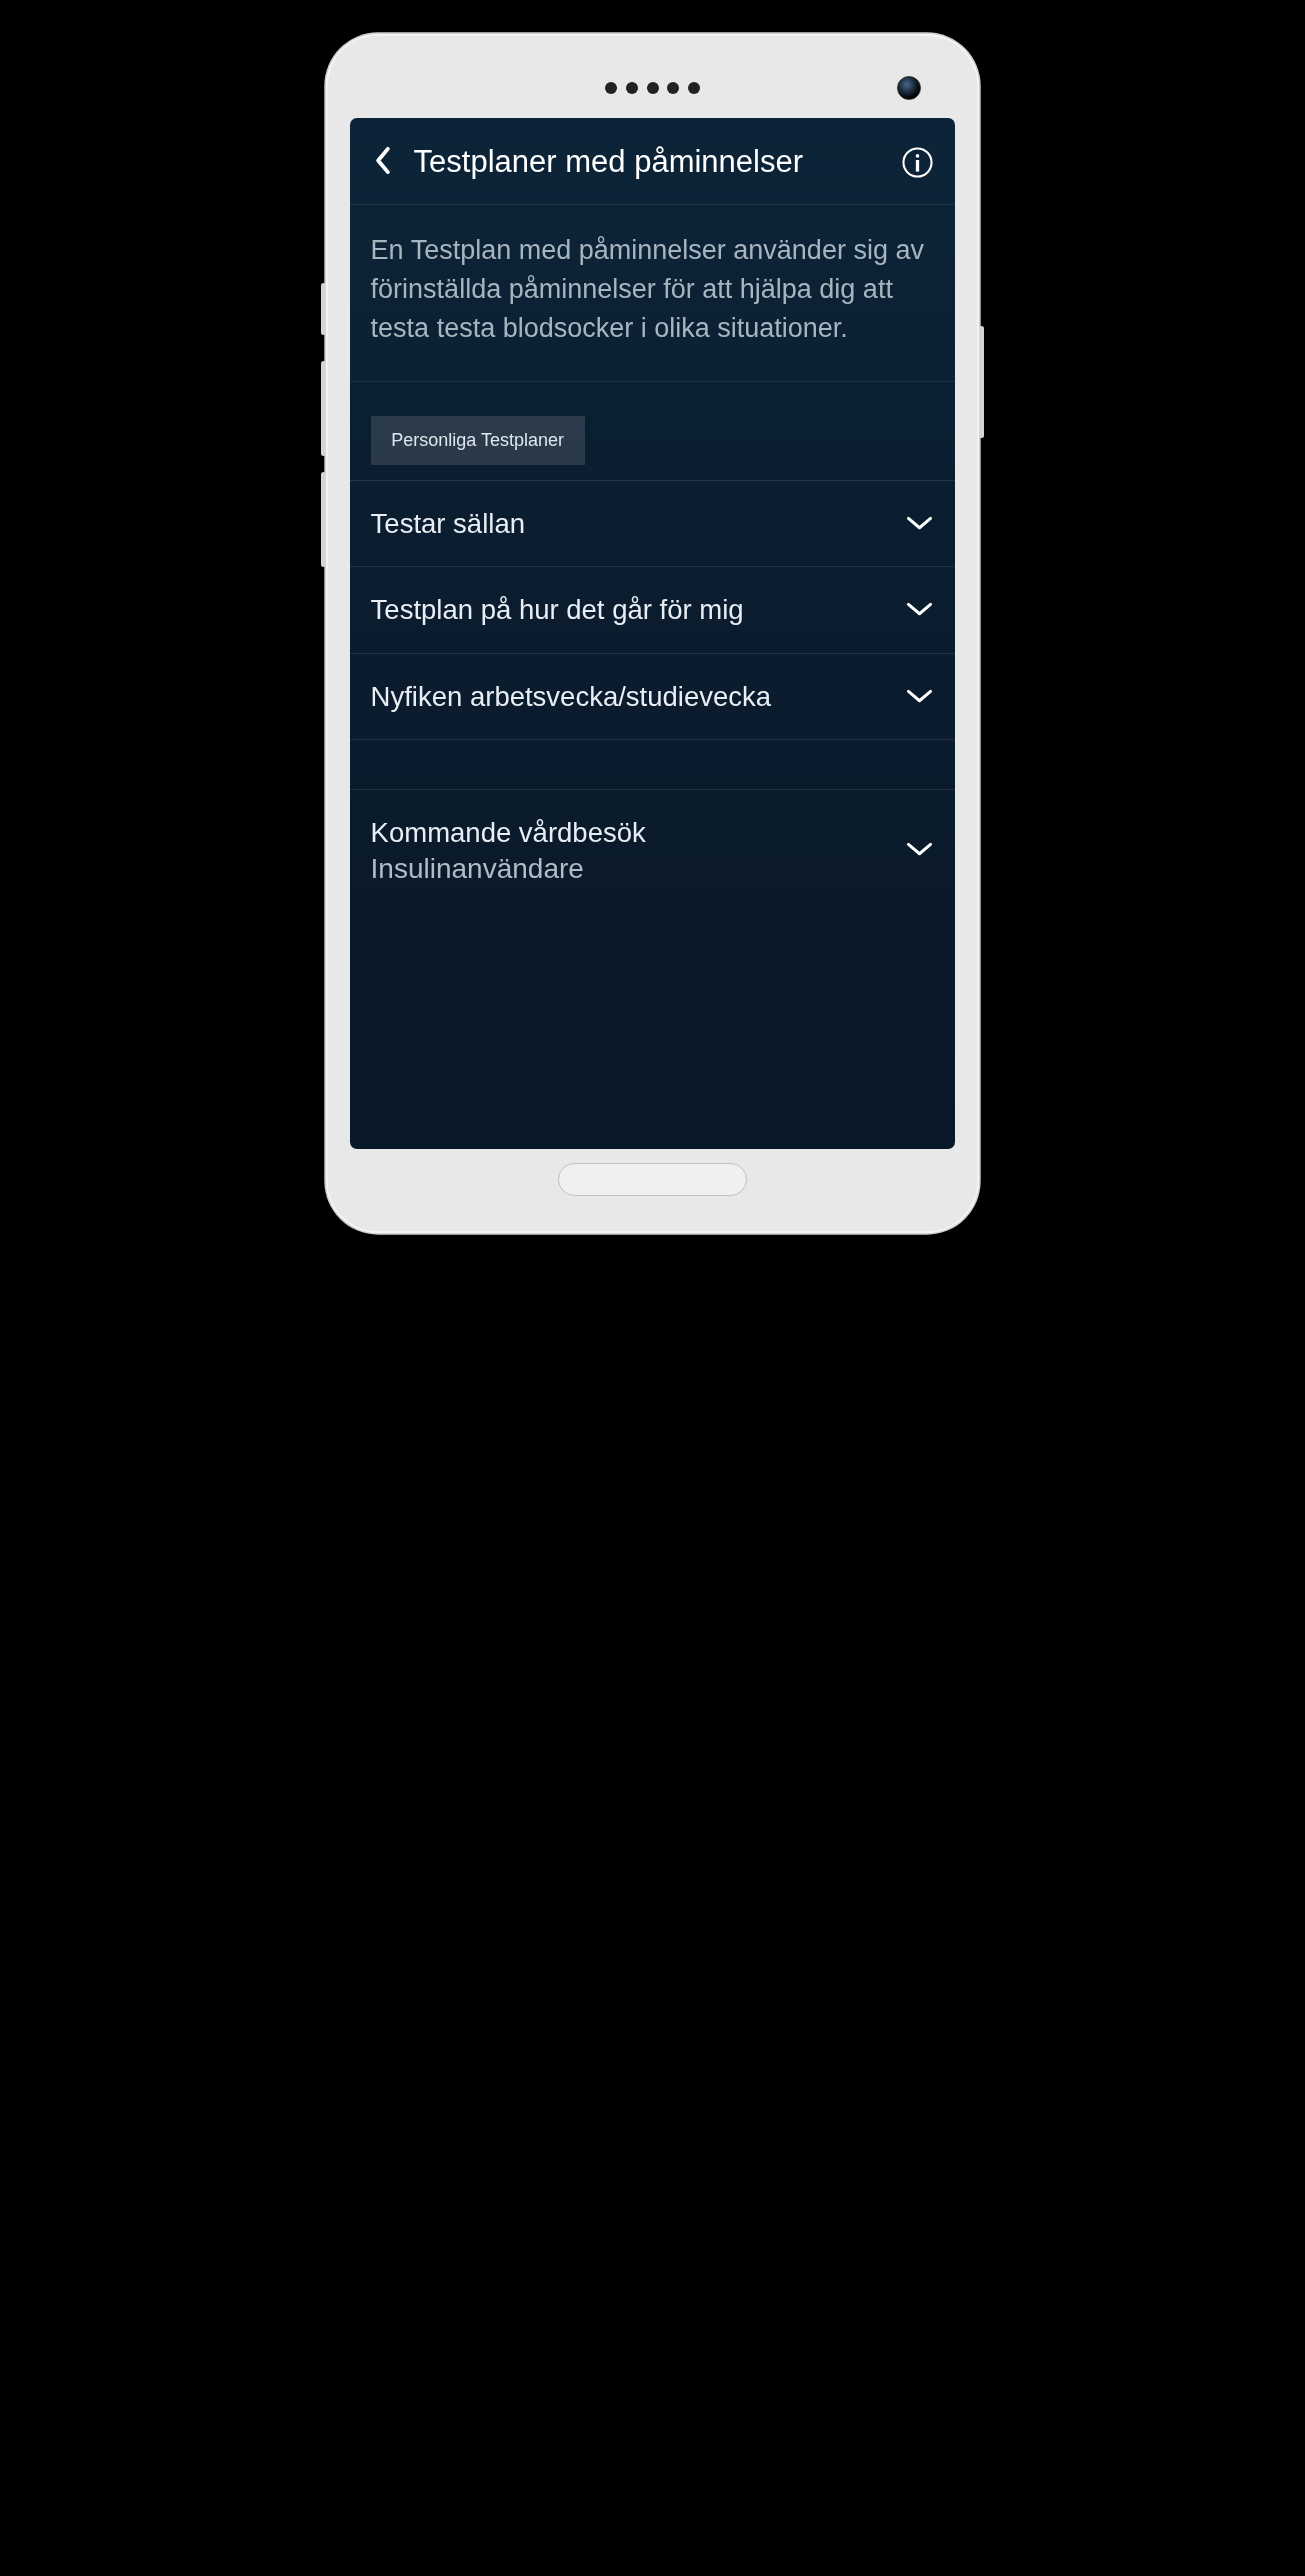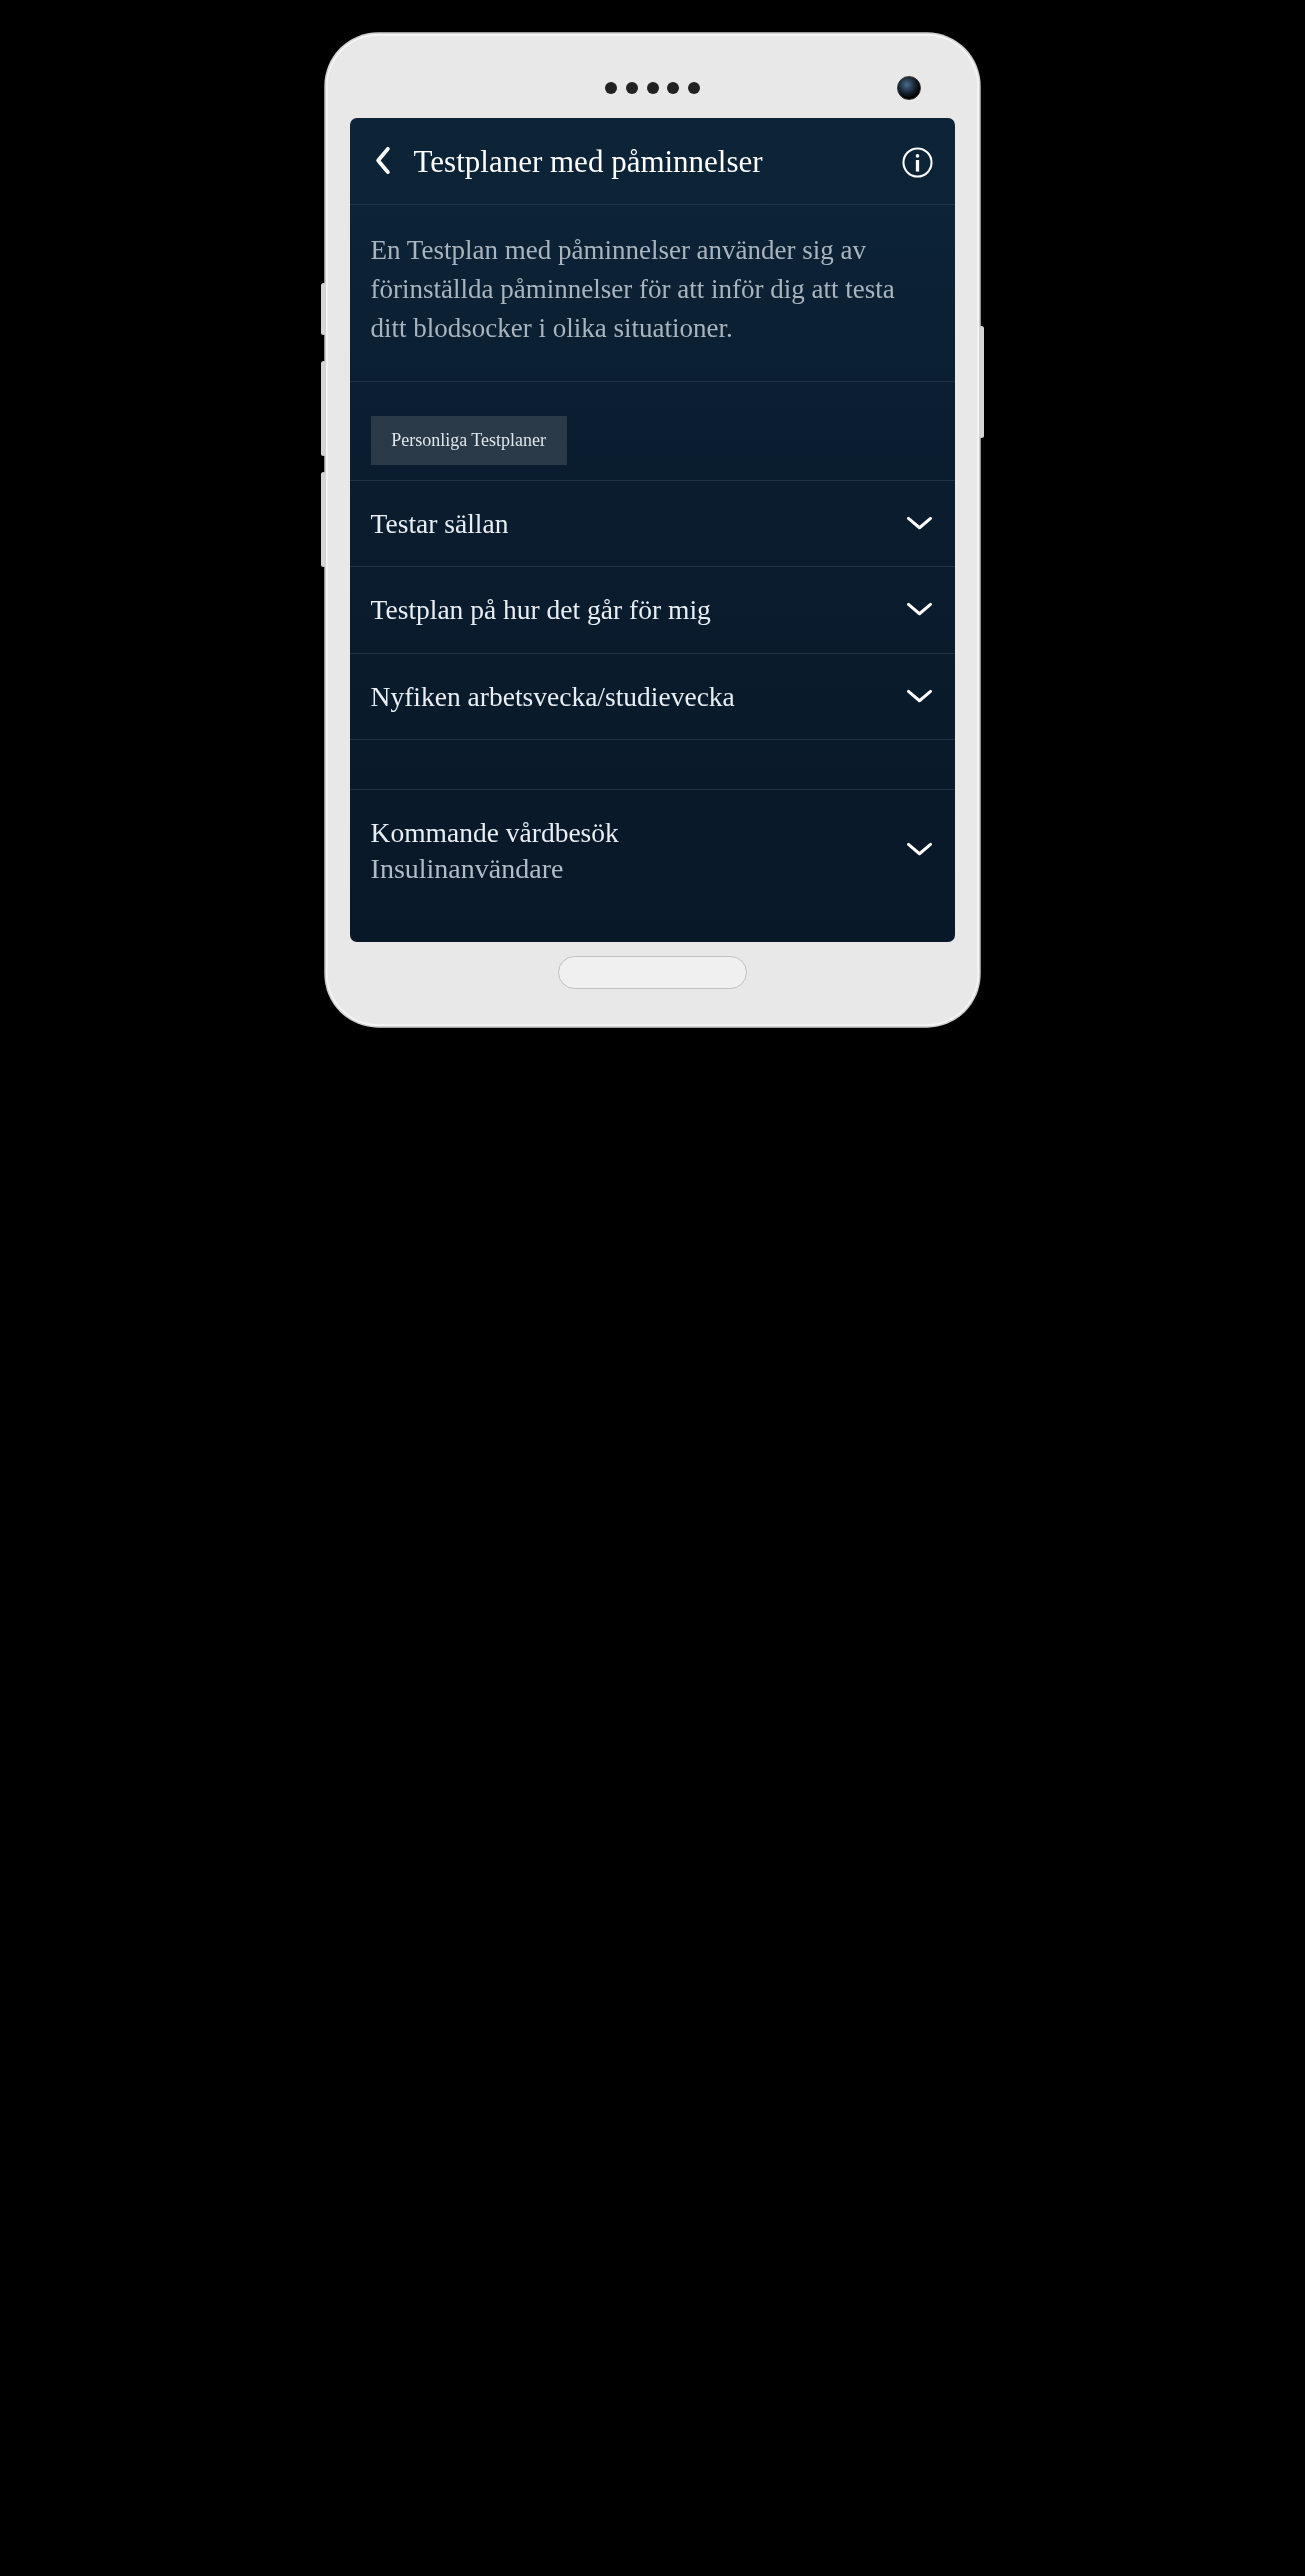--- a/index.html
+++ b/index.html
@@ -54,23 +54,22 @@
   height: 24px;
   background: radial-gradient(circle at 40% 35%, #4a6a8a 0%, #1a2a3a 40%, #000 70%);
   border-radius: 50%;
   border: 1.7px solid #333;
 }
 
 .screen {
   background: linear-gradient(180deg, #0d2438 0%, #0a1c2e 50%, #091828 100%);
   border-radius: 6.9px;
   overflow: hidden;
-  height: 824px;
+  height: 1031px;
   position: relative;
-  font-family: Liberation Serif, serif;
 }
 
 .header {
   padding: 26px 20.6px 24px 20.6px;
   display: flex;
   align-items: center;
   gap: 19px;
   border-bottom: 0.9px solid rgba(255,255,255,0.08);
 }
 
@@ -229,21 +228,21 @@
       <div class="info-icon">
         <svg viewBox="0 0 40 40">
           <circle cx="20" cy="20" r="17" stroke="#fff" stroke-width="2.5" fill="none"></circle>
           <circle cx="20" cy="12" r="2.2" fill="#fff"></circle>
           <rect x="18" y="17" width="4" height="14" fill="#fff"></rect>
         </svg>
       </div>
     </div>
 
     <div class="description">
-      <p class="description-text">En Testplan med påminnelser använder sig av förinställda påminnelser för att inför dig att testa ditt blodsocker i olika situationer.</p>
+      <p class="description-text">En Testplan med påminnelser använder sig av förinställda påminnelser för att hjälpa dig att testa testa blodsocker i olika situationer.</p>
     </div>
 
     <div class="section">
       <div class="section-header">
         <div class="section-title">Personliga Testplaner</div>
       </div>
       <div class="item-list">
 
         <div class="list-item">
           <div class="item-text">

